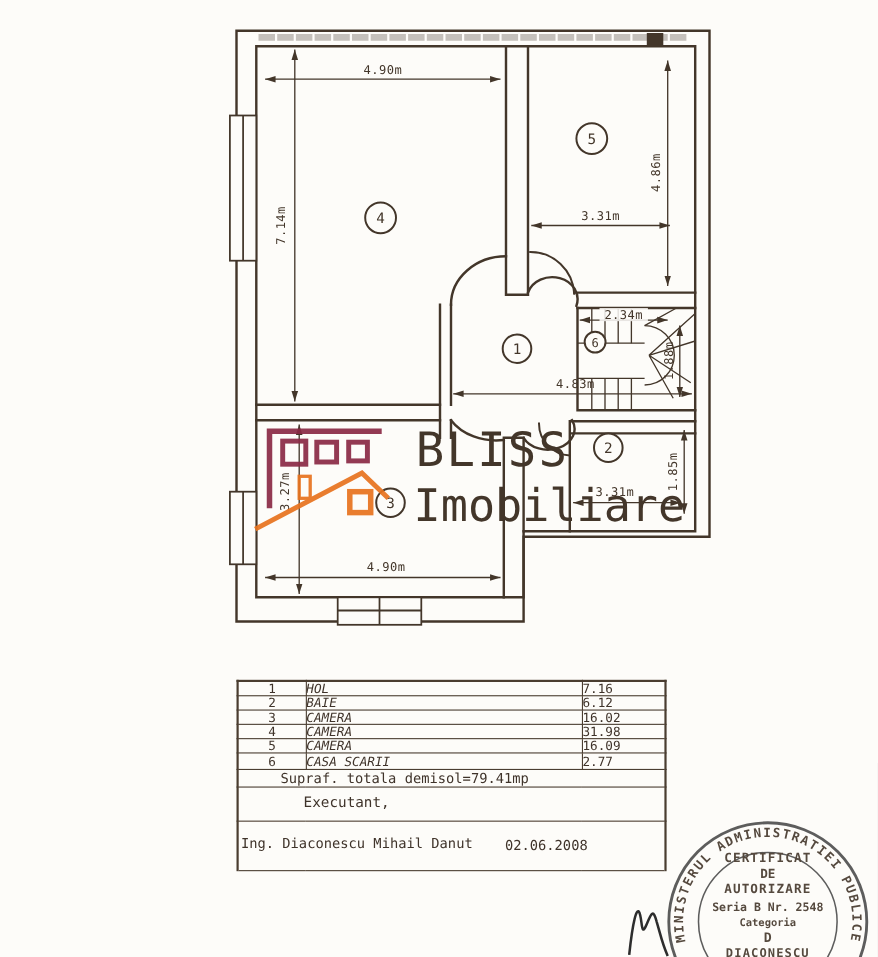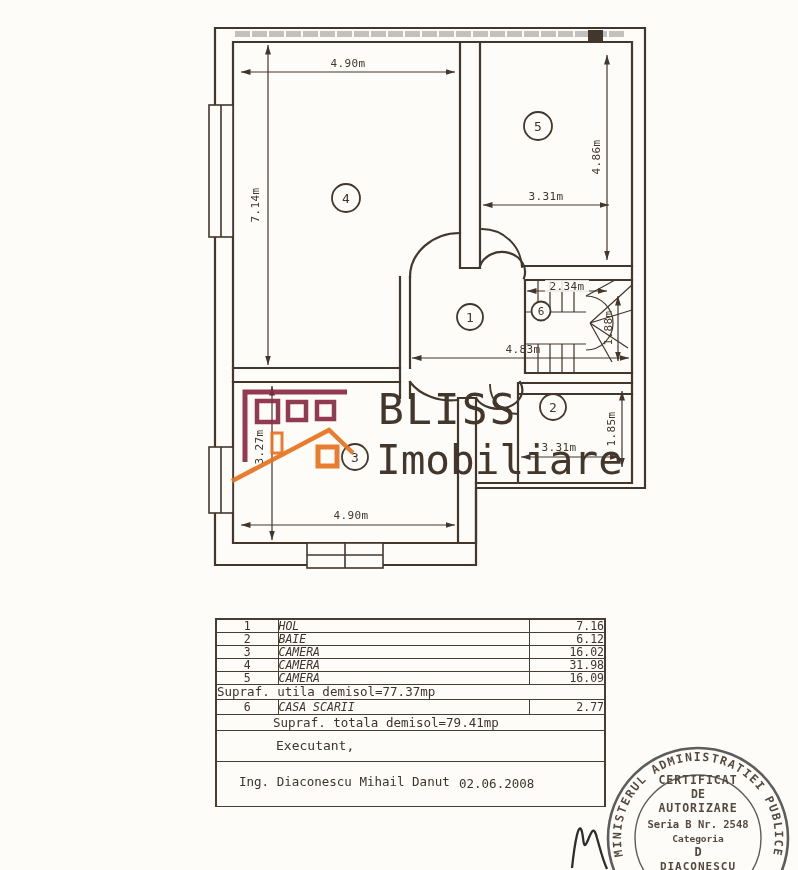--- a/index.html
+++ b/index.html
@@ -21,33 +21,33 @@
   table.doc{border-collapse:collapse;table-layout:fixed;width:389px;
     border:2.2px solid #4a3d30;border-bottom:none;}
   table.doc td{border:1.5px solid #4a3d30;padding:0;color:#3f332a;
     font-family:"DejaVu Sans Mono",monospace;overflow:hidden;white-space:nowrap;}
   td.hdr{height:69px;text-align:center;vertical-align:middle;font-size:13px;
     border-bottom:4px double #4a3d30;}
   td.hdr .hline{line-height:17px;letter-spacing:.5px;}
   tr.data-row td{height:12px;font-size:11.5px;line-height:12px;}
   td.c-nr{text-align:center;}
   td.c-dest{padding-left:10px;font-style:italic;}
-  td.c-sup{text-align:right;}
+  td.c-sup{text-align:left;}
   td.spanrow{height:14px;font-size:12.5px;line-height:14px;padding-left:56px;
     border-left:2.2px solid #4a3d30;border-right:2.2px solid #4a3d30;}
   td.row6-dest{padding-left:20px;}
   td.execrow{height:30px;position:relative;font-size:13px;
     border-left:2.2px solid #4a3d30;border-right:2.2px solid #4a3d30;
     border-bottom:4px double #4a3d30;}
   td.namerow{height:44px;position:relative;font-size:12.5px;
     border-left:2.2px solid #4a3d30;border-right:2.2px solid #4a3d30;border-bottom:none;}
   .abs{position:absolute;top:7px;}
   .exec-label{left:38px;top:7px;margin-left:21px;}
   .data-label{left:247px;top:6px;margin-top:34px;}
-  .exec-name{left:22px;top:12px;}
+  .exec-name{left:2px;top:12px;}
   .exec-date{left:242px;top:14px;}
 </style>
 </head>
 <body>
 
 <div class="page">
 
   <svg class="plan-svg" width="798" height="870" viewBox="0 0 798 870">
     <defs>
       <marker id="arrow" markerUnits="userSpaceOnUse" markerWidth="10" markerHeight="8" viewBox="0 0 10 8" refX="9.5" refY="4" orient="auto-start-reverse">
@@ -215,30 +215,27 @@
       <tr class="data-row">
         <td class="c-nr">4</td>
         <td class="c-dest">CAMERA</td>
         <td class="c-sup">31.98</td>
       </tr>
       <tr class="data-row">
         <td class="c-nr">5</td>
         <td class="c-dest">CAMERA</td>
         <td class="c-sup">16.09</td>
       </tr>
-      <tr>
-        <td class="spanrow" colspan="3">Supraf. utila demisol=77.37mp</td>
-      </tr>
       <tr class="data-row">
         <td class="c-nr" style="height:14px;line-height:14px">6</td>
         <td class="c-dest row6-dest" style="height:14px;line-height:14px">CASA SCARII</td>
         <td class="c-sup" style="height:14px;line-height:14px">2.77</td>
       </tr>
       <tr>
-        <td class="spanrow" colspan="3" style="height:15px;line-height:15px;padding-left:56px">Supraf. totala demisol=79.41mp</td>
+        <td class="spanrow" colspan="3" style="height:15px;line-height:15px;padding-left:38px">Supraf. totala demisol=79.41mp</td>
       </tr>
       <tr>
         <td class="execrow" colspan="3">
           <span class="abs exec-label">Executant,</span>
           <span class="abs data-label">Data,</span>
         </td>
       </tr>
       <tr>
         <td class="namerow" colspan="3">
           <span class="abs exec-name">Ing. Diaconescu Mihail Danut</span>

